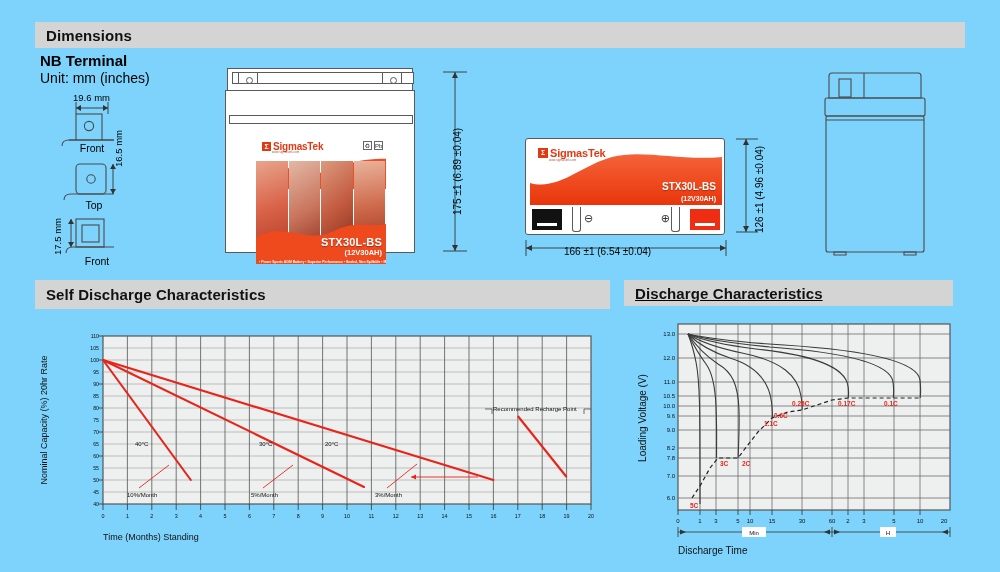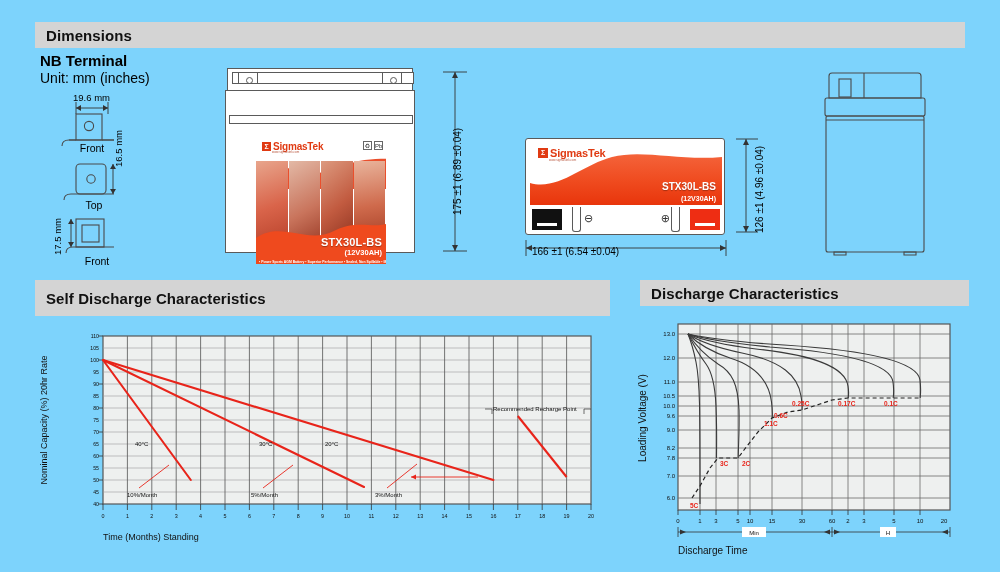--- a/index.html
+++ b/index.html
@@ -272,21 +272,21 @@
 
     <svg width="215" height="30" style="position:absolute; left:520px; top:238px;">
       <g stroke="#333" fill="none" stroke-width="0.9">
         <line x1="6" y1="10" x2="206" y2="10"></line>
         <path d="M6,10 l6,-3 l0,6 z" fill="#333" stroke="none"></path>
         <path d="M206,10 l-6,-3 l0,6 z" fill="#333" stroke="none"></path>
         <line x1="6" y1="2" x2="6" y2="18"></line>
         <line x1="206" y1="2" x2="206" y2="18"></line>
       </g>
     </svg>
-    <div class="dim-text" style="position:absolute; left:532px; top:246px; font-size:10px;text-align:center;">166 ±1 (6.54 ±0.04)</div>
+    <div class="dim-text" style="position:absolute; left:564px; top:246px; font-size:10px;text-align:center;">166 ±1 (6.54 ±0.04)</div>
 
     <svg width="40" height="105" style="position:absolute; left:728px; top:133px;">
       <g stroke="#333" fill="none" stroke-width="0.9">
         <line x1="18" y1="6" x2="18" y2="99"></line>
         <path d="M18,6 l-3,6 l6,0 z" fill="#333" stroke="none"></path>
         <path d="M18,99 l-3,-6 l6,0 z" fill="#333" stroke="none"></path>
         <line x1="8" y1="6" x2="30" y2="6"></line>
         <line x1="8" y1="99" x2="30" y2="99"></line>
       </g>
     </svg>
@@ -299,25 +299,25 @@
         <line x1="44" y1="8" x2="44" y2="33"></line>
         <rect x="5" y="33" width="100" height="18" rx="2"></rect>
         <rect x="6" y="51" width="98" height="136" rx="2"></rect>
         <line x1="6" y1="55" x2="104" y2="55"></line>
         <path d="M14,187 h12 v3 h-12 z"></path>
         <path d="M84,187 h12 v3 h-12 z"></path>
       </g>
     </svg>
   </div>
 
-  <div class="sect-bar" style="left:35px; top:280px; width:575px; height:36px;">
+  <div class="sect-bar" style="left:35px; top:280px; width:575px; height:29px;">
     <span class="sect-title">Self Discharge Characteristics</span>
   </div>
 
-  <div class="sect-bar" style="left:640px; top:280px; width:329px; height:26px;">
+  <div class="sect-bar" style="left:624px; top:280px; width:329px; height:26px;text-decoration:underline;">
     <span class="sect-title">Discharge Characteristics</span>
   </div>
 
   <svg class="chart-box" style="left:35px; top:318px;" width="575" height="250" viewBox="0 0 575 250">
 
     <rect x="68" y="18" width="488" height="168" fill="#eef0ef" stroke="#555" stroke-width="1.2"></rect>
 
     <g stroke="#9a9a9a" stroke-width="0.6">
       <line x1="68" y1="30" x2="556" y2="30"></line>
         <line x1="68" y1="42" x2="556" y2="42"></line>

